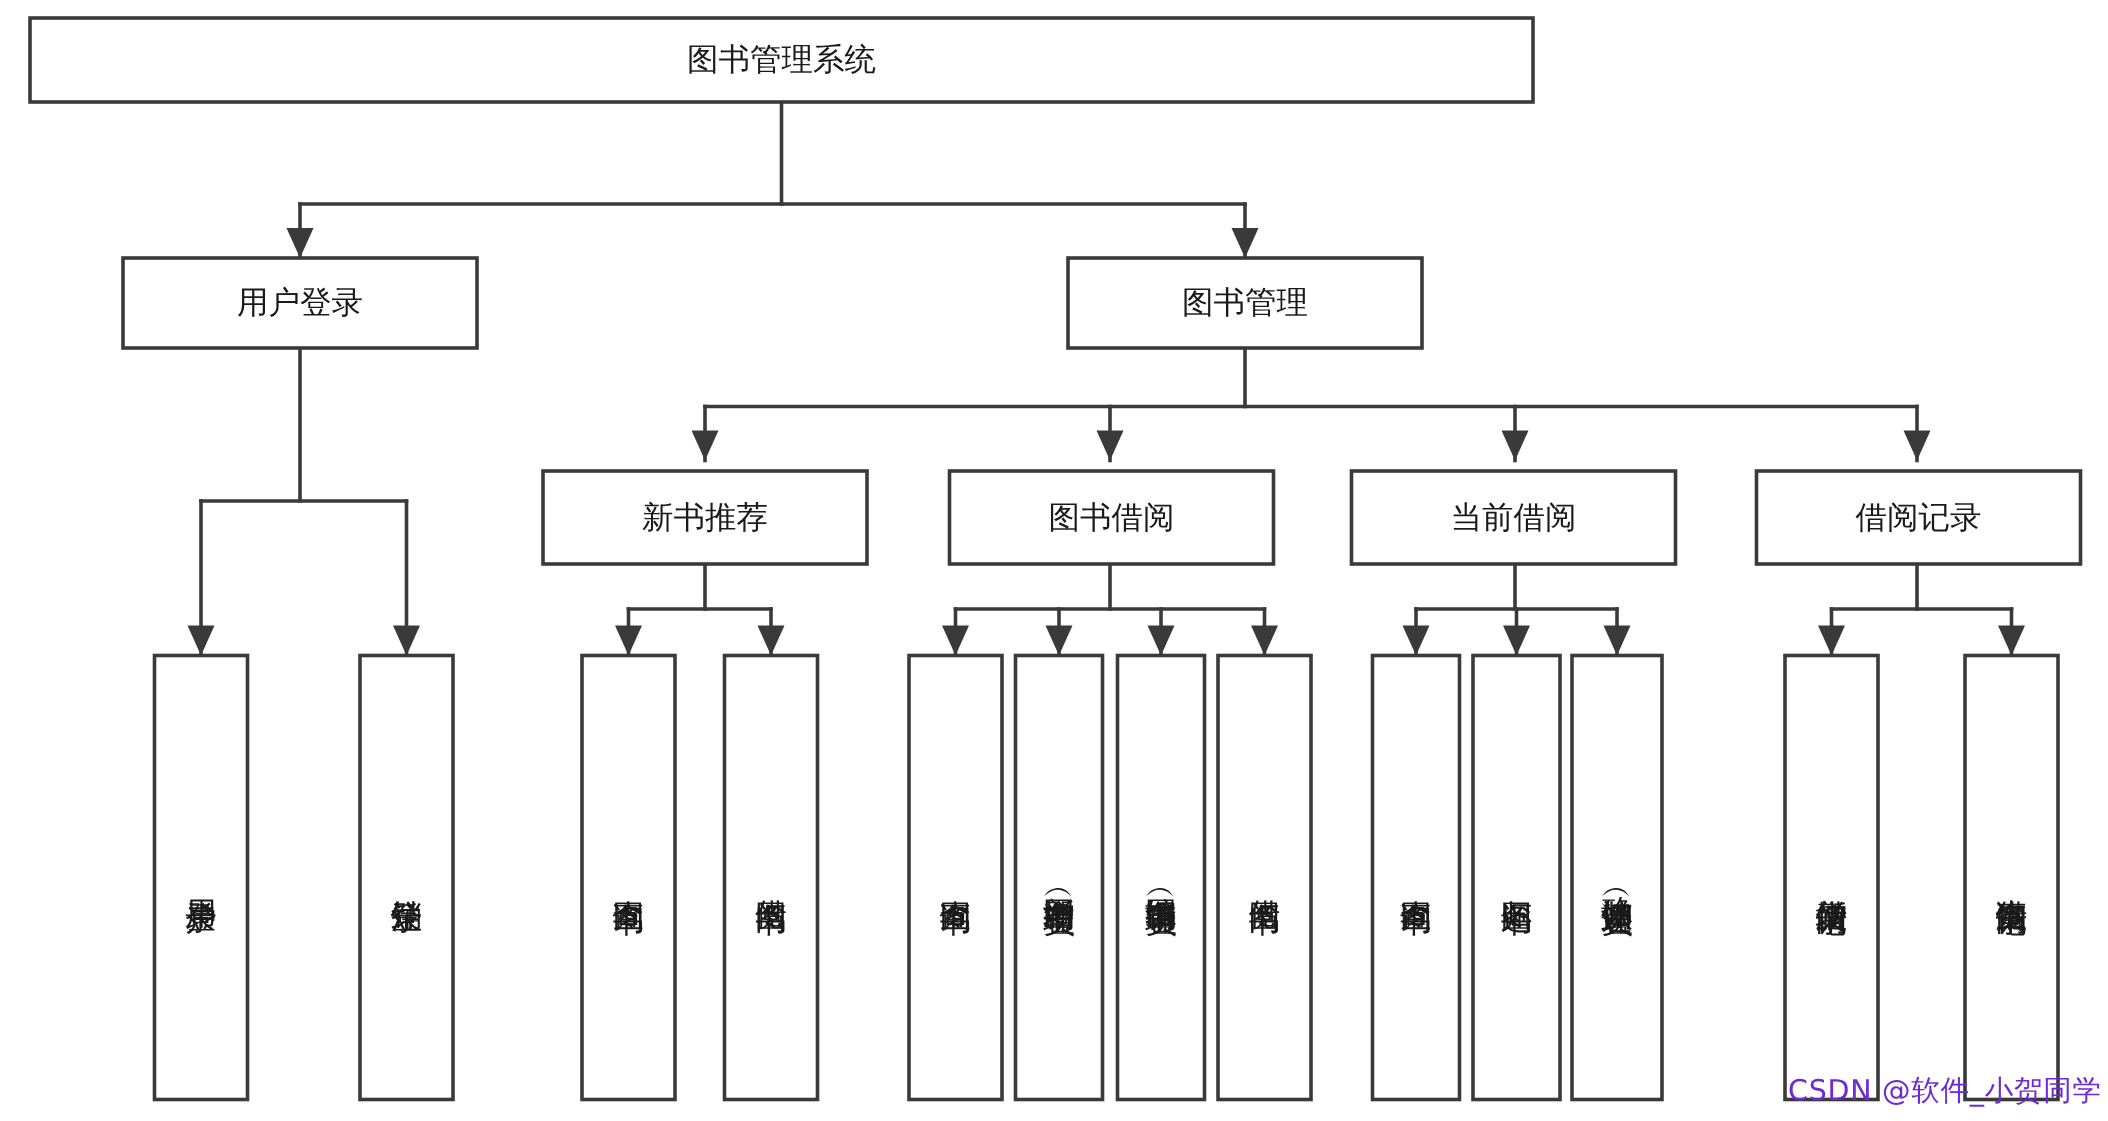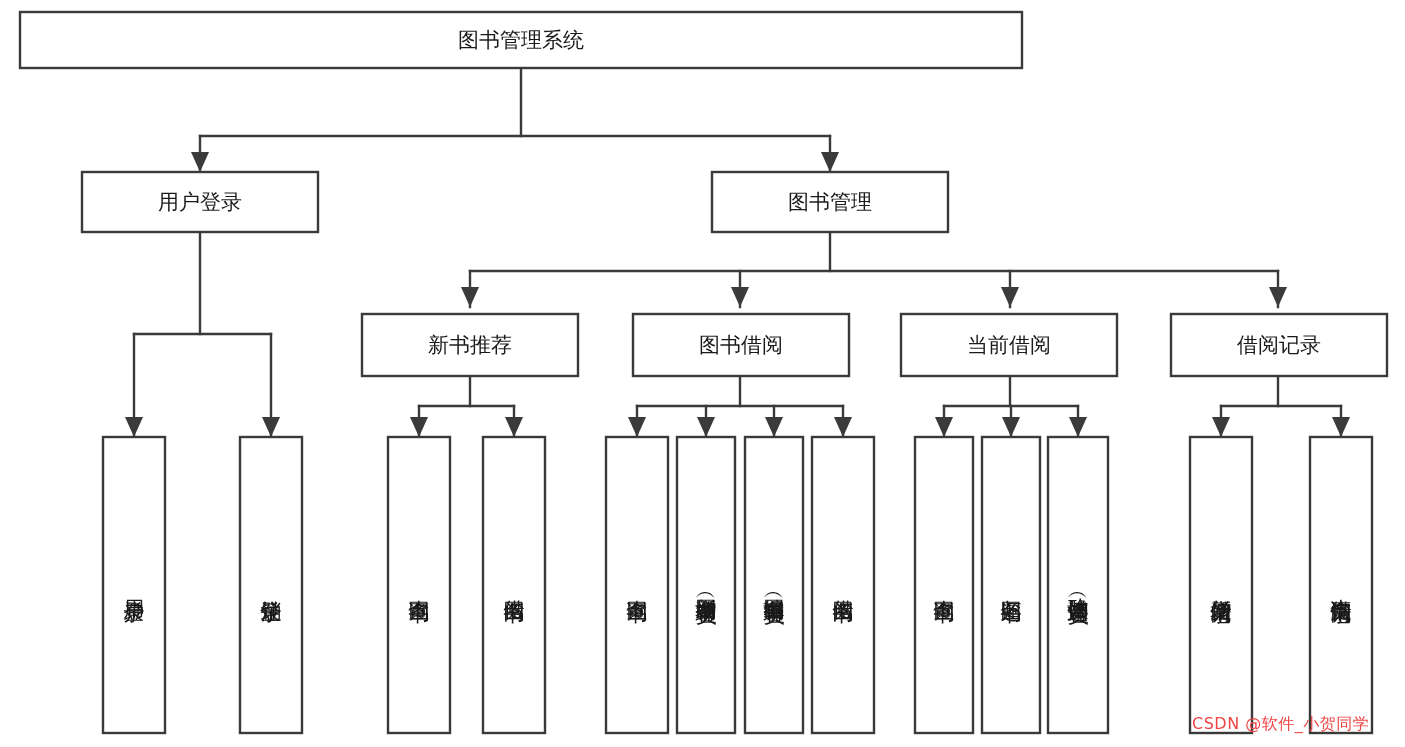--- a/index.html
+++ b/index.html
@@ -60,22 +60,22 @@
     letter-spacing: 1px;
     white-space: nowrap;
     display: flex;
     align-items: center;
     justify-content: center;
     pointer-events: none;
   }
   .watermark {
     position: absolute;
     font-family: "DejaVu Sans", "Liberation Sans", sans-serif;
-    font-size: 16px;
-    color: #ef4444;
+    font-size: 19px;
+    color: #6d28d9;
     white-space: nowrap;
     letter-spacing: 0.5px;
   }
 </style>
 </head>
 <body>
 
 <div id="diagram-root">
   <svg id="diagram-svg" viewBox="0 0 1405 747">
     <g id="connectors-layer">

